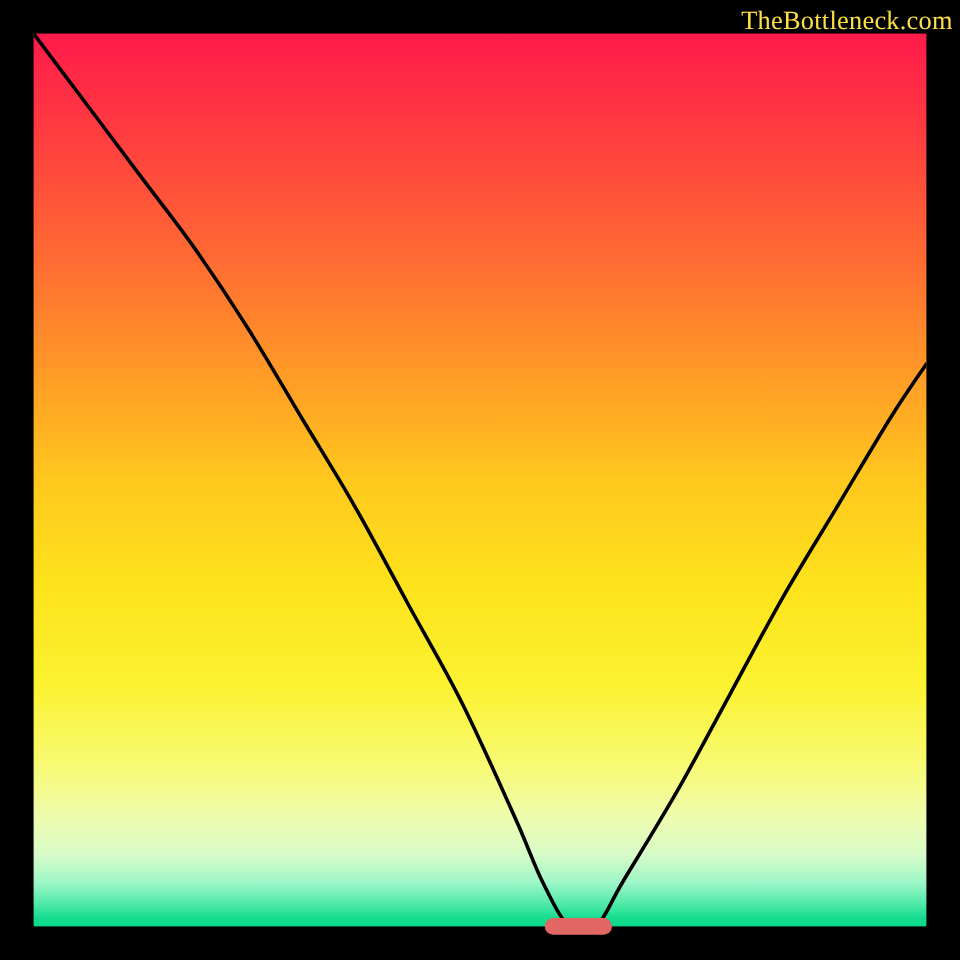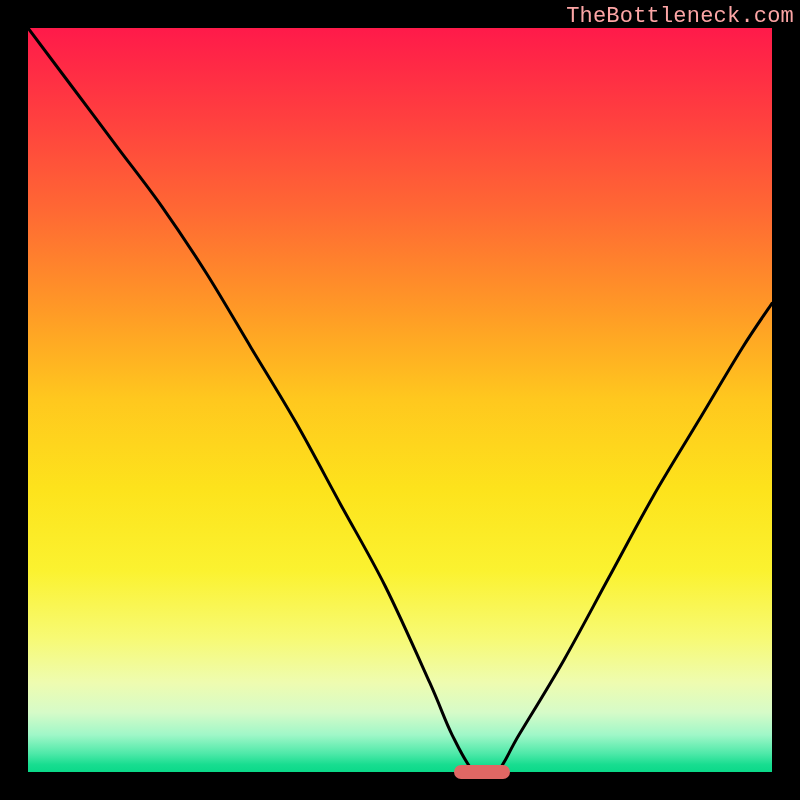--- a/index.html
+++ b/index.html
@@ -31,23 +31,23 @@
       #a0f7c8 95%,
       #4fe9a9 97.5%,
       #18dd90 99%,
       #0ad989 100%
     );
   }
   .watermark {
     position: absolute;
     right: 6px;
     top: 4px;
-    font-family: Liberation Mono, monospace;
+    font-family: Liberation Serif, serif;
     font-size: 22px;
-    color: #fca5a5;
+    color: #fde047;
     letter-spacing: 0.2px;
     user-select: none;
   }
   svg.curve {
     position: absolute;
     left: 0;
     top: 0;
     width: 744px;
     height: 744px;
   }

